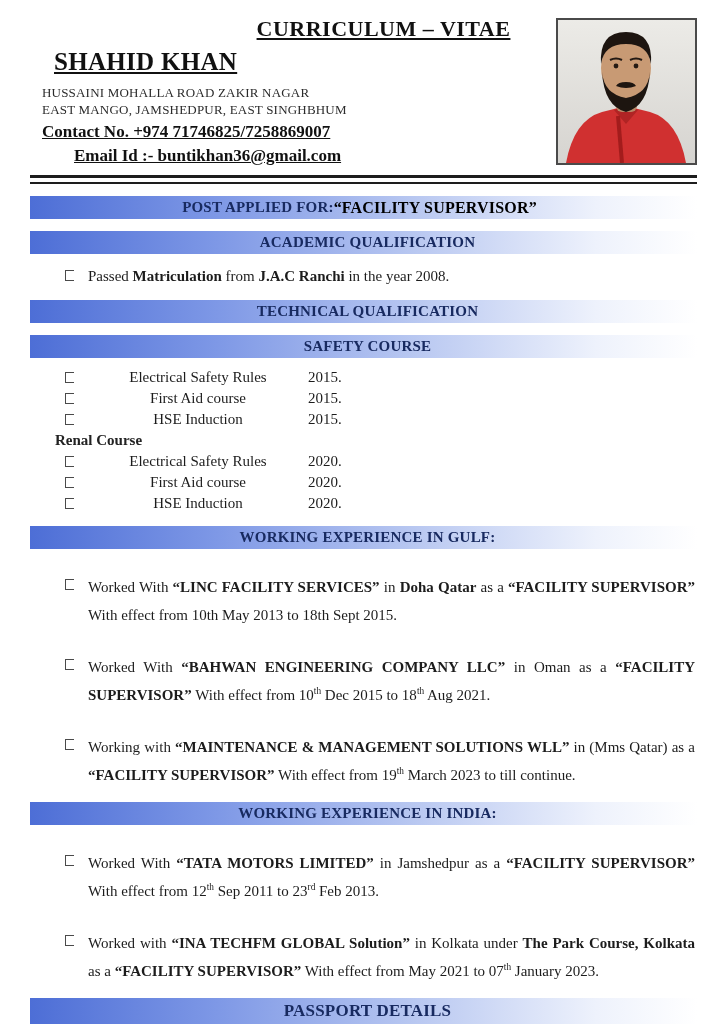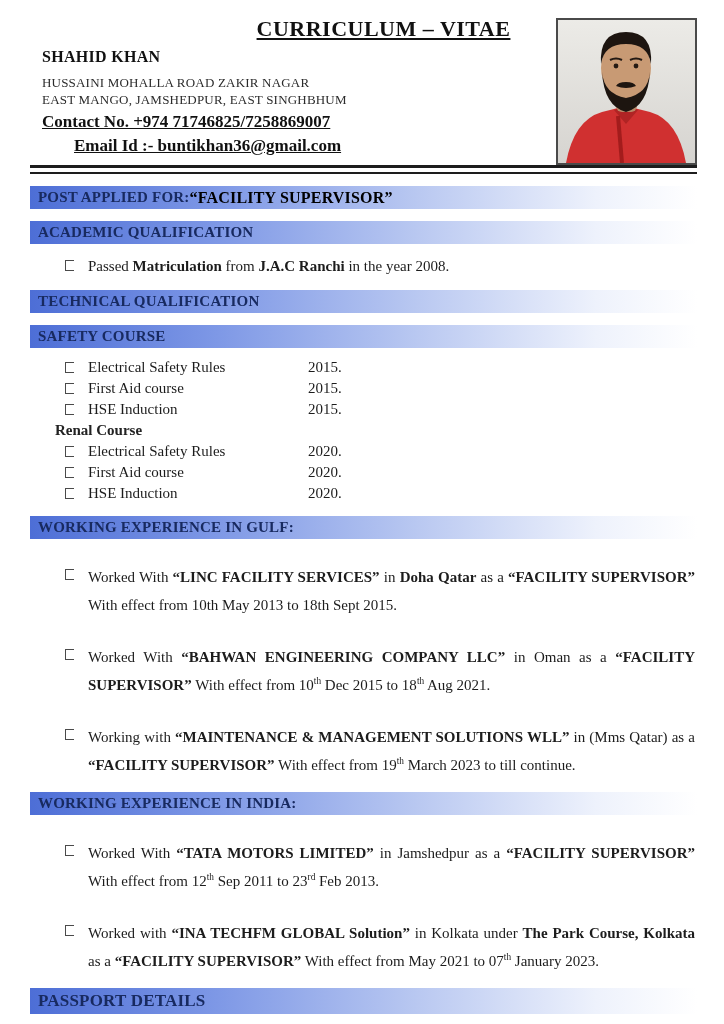--- a/index.html
+++ b/index.html
@@ -11,22 +11,22 @@
   .page{padding:12px 27px 0 30px;}
   .b{font-weight:700;}
   sup{font-size:0.62em;line-height:0;}
 
   
   .title{
     text-align:center;font-size:22px;font-weight:700;letter-spacing:0.5px;
     text-decoration:underline;margin:4px 0 2px 40px;color:#111;
   }
   .name{
-    font-size:16px;font-weight:700;
-    margin:6px 0 8px 12px;color:#111;letter-spacing:0.3px;
+    font-size:25px;font-weight:700;text-decoration:underline;
+    margin:6px 0 8px 24px;color:#111;letter-spacing:0.3px;
   }
   .addr{margin-left:12px;font-size:13px;line-height:17px;color:#2b2b2b;letter-spacing:0.2px;}
   .contact,.email{
     margin:4px 0 0 12px;font-size:17px;font-weight:700;
     text-decoration:underline;color:#111;
   }
   .email{margin-bottom:9px;margin-left:44px;}
   .dline{height:4px;border-top:3px solid #1d1d1d;border-bottom:2px solid #1d1d1d;margin-top:4px;}
 
   
@@ -34,38 +34,38 @@
     position:absolute;top:18px;right:27px;width:141px;height:147px;
     border:2px solid #4a4a4a;background:#e5e3df;box-sizing:border-box;
   }
   .photo svg{display:block;width:100%;height:100%;}
 
   
   .bar{
     height:23px;line-height:23px;margin-top:12px;padding-left:8px;
     background:linear-gradient(90deg,#4d6ed6 0%,#7e98e6 28%,#b9c8f1 58%,#eef2fc 85%,#ffffff 100%);
     color:#182a60;font-weight:700;font-size:15px;letter-spacing:0.2px;
-    display:flex;justify-content:flex-start;align-items:center;
+    display:flex;justify-content:center;align-items:center;
   }
   .bar.big{height:26px;line-height:26px;font-size:17px;}
   .bar .right-val{color:#000;font-size:16px;margin-right:16px;letter-spacing:0.2px;}
 
   
   .bullet{display:flex;margin:10px 0 8px 35px;}
   .cb{
     flex:none;display:inline-block;width:8px;height:9px;margin:6px 14px 0 0;
     border:1.6px solid #4a4a4a;border-right:none;
   }
   .btext{flex:1;font-size:15px;line-height:24px;text-align:justify;padding-right:2px;}
   .btext.wide{line-height:28px;}
   .bullet.exp{margin:24px 0 13px 35px;}
 
   
   .slist{margin:9px 0 4px 0;}
-  .srow{display:flex;margin-left:35px;font-size:15px;line-height:21px;}
+  .srow{display:flex;margin-left:35px;font-size:15px;line-height:21px;text-align:center;}
   .srow .cb{margin-top:5px;}
   .sname{width:220px;}
   .syear{}
   .subhead{margin-left:25px;font-size:15px;line-height:21px;font-weight:700;color:#222;}
 </style>
 </head>
 <body>
 
 <div class="page">
 

